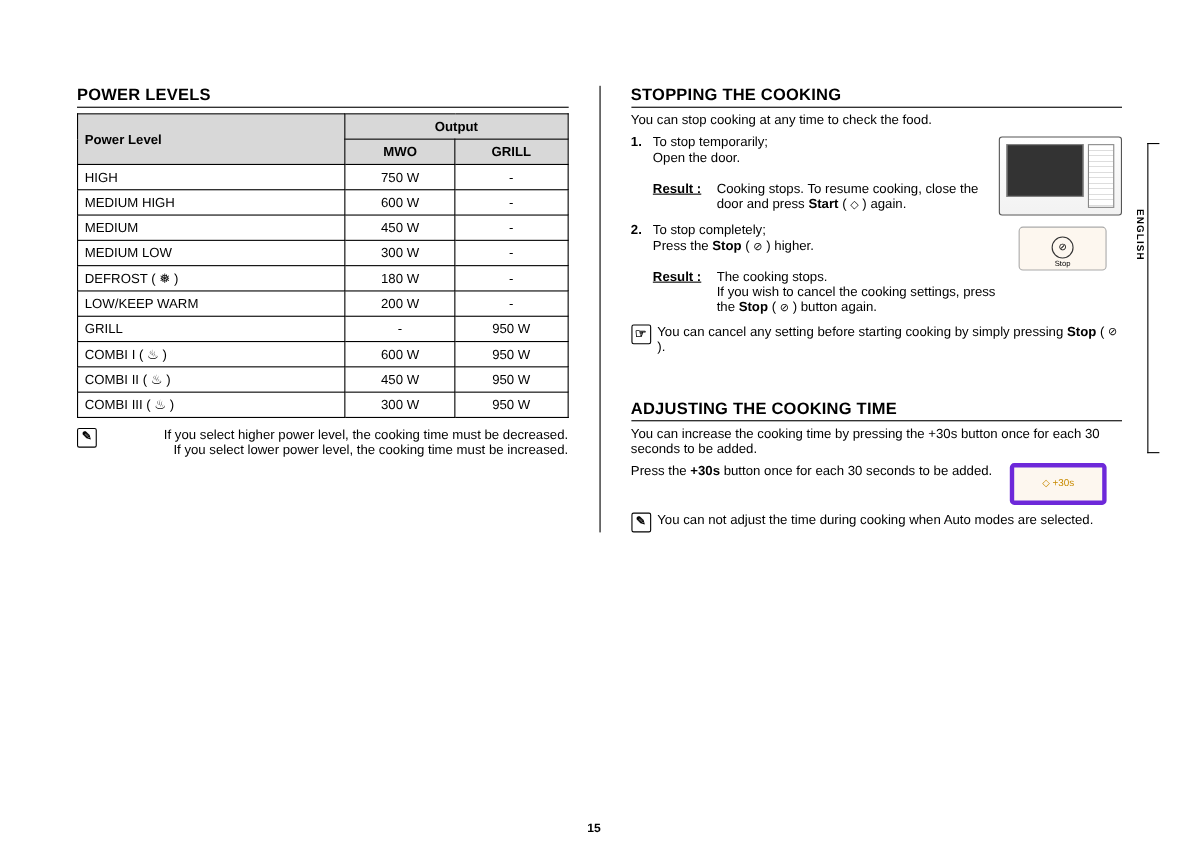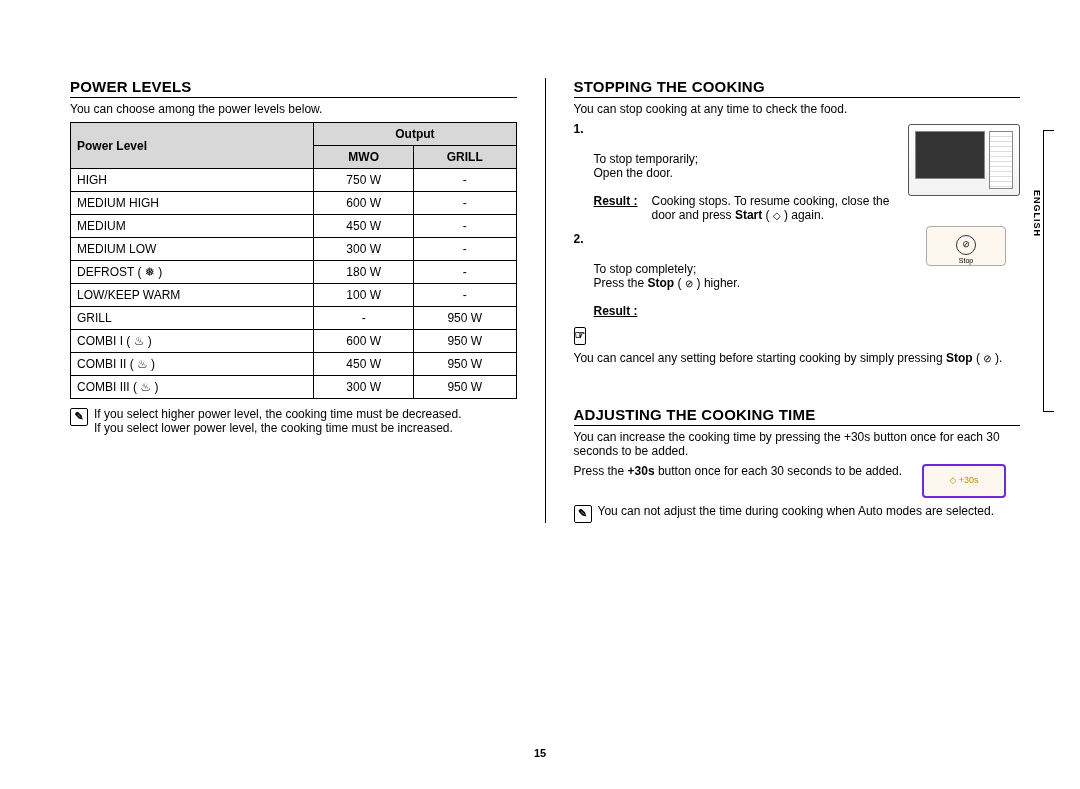--- a/index.html
+++ b/index.html
@@ -79,21 +79,21 @@
   }
   .note-icon.hand::before { content: "☞"; font-size: 12px; line-height:14px;}
   .note-icon.check::before { content: "✎"; font-size: 11px; }
   .note-text { flex: 1; }
   .step {
     display: flex;
     gap: 6px;
     margin: 4px 0;
   }
   .step-num { font-weight: bold; width: 14px; }
-  .step-body { flex: 1; margin-top: 30px; }
+  .step-body { flex: 1; }
   .result-row {
     display: flex;
     gap: 10px;
     margin-top: 14px;
     padding-left: 20px;
   }
   .result-label { font-weight: bold; text-decoration: underline; width: 48px; flex:0 0 48px;}
   .result-text { flex: 1; }
   .side-label {
     position: absolute;
@@ -161,41 +161,40 @@
     box-sizing:border-box;
   }
   .btn-illus .circ{
     display:inline-block;width:18px;height:18px;border:1px solid #333;border-radius:50%;line-height:16px;font-size:9px;
   }
   .btn-illus .lbl{display:block;font-size:7px;margin-top:2px;}
   .btn-illus2 {
     float: right;
     width: 80px;
     height: 30px;
-    border: 2px solid #6d28d9;
+    border: 4px solid #6d28d9;
     border-radius: 4px;
     margin: 0 14px 6px 8px;
     background: #fdf7ef;
     text-align:center;
     font-size:9px;
     line-height:28px;
     color:#c78a00;
   }
   .sym { font-size: 10px; vertical-align: middle;}
   b { font-weight: bold; }
   .right-content { }
 </style>
 </head>
 <body>
 
 <div class="page">
 
   <div class="col col-left">
     <h2>POWER LEVELS</h2>
-    <div class="intro">You can choose among the power levels below.</div>
 
     <table>
       <tbody>
           <tr>
         <th class="pl" rowspan="2">Power Level</th>
         <th colspan="2">Output</th>
       </tr>
       <tr>
         <th>MWO</th>
         <th>GRILL</th>
@@ -220,21 +219,21 @@
             <td class="center">300 W</td>
             <td class="center">-</td>
           </tr>
       <tr>
             <td>DEFROST ( ❅ )</td>
             <td class="center">180 W</td>
             <td class="center">-</td>
           </tr>
       <tr>
             <td>LOW/KEEP WARM</td>
-            <td class="center">100 W</td>
+            <td class="center">200 W</td>
             <td class="center">-</td>
           </tr>
       <tr>
             <td>GRILL</td>
             <td class="center">-</td>
             <td class="center">950 W</td>
           </tr>
       <tr>
             <td>COMBI I ( ♨ )</td>
             <td class="center">600 W</td>
@@ -248,21 +247,21 @@
       <tr>
             <td>COMBI III ( ♨ )</td>
             <td class="center">300 W</td>
             <td class="center">950 W</td>
           </tr>
     </tbody>
       </table>
 
     <div class="note-row">
       <div class="note-icon check"></div>
-      <div class="note-text" style="white-space:pre-line;">If you select higher power level, the cooking time must be decreased.
+      <div class="note-text" style="white-space:pre-line;text-align:right;">If you select higher power level, the cooking time must be decreased.
 If you select lower power level, the cooking time must be increased.</div>
     </div>
   </div>
 
   <div class="divider"></div>
 
   <div class="col col-right">
     <div class="right-content">
       <h2>STOPPING THE COOKING</h2>
       <div class="intro">You can stop cooking at any time to check the food.</div>
@@ -290,23 +289,27 @@
 
       <div class="step" style="margin-top:10px;">
         <div class="step-num">2.</div>
         <div class="step-body">
           <span>To stop completely;</span><br>
           <span>Press the </span><b>Stop</b><span> ( </span><span class="sym">⊘</span><span> ) higher.</span>
         </div>
       </div>
       <div class="result-row">
         <div class="result-label">Result :</div>
-      </div>
-
-      <div class="note-row" style="clear:both;flex-direction:column;">
+        <div class="result-text">
+          <span>The cooking stops.</span><br>
+          <span>If you wish to cancel the cooking settings, press the </span><b>Stop</b><span> ( </span><span class="sym">⊘</span><span> ) button again.</span>
+        </div>
+      </div>
+
+      <div class="note-row" style="clear:both;">
         <div class="note-icon hand"></div>
         <div class="note-text">
           <span>You can cancel any setting before starting cooking by simply pressing </span><b>Stop</b><span> ( </span><span class="sym">⊘</span><span> ).</span>
         </div>
       </div>
 
       <h2 style="margin-top:41px;">ADJUSTING THE COOKING TIME</h2>
       <div class="intro">You can increase the cooking time by pressing the +30s button once for each 30 seconds to be added.</div>
 
       <div class="btn-illus2">◇ +30s</div>

